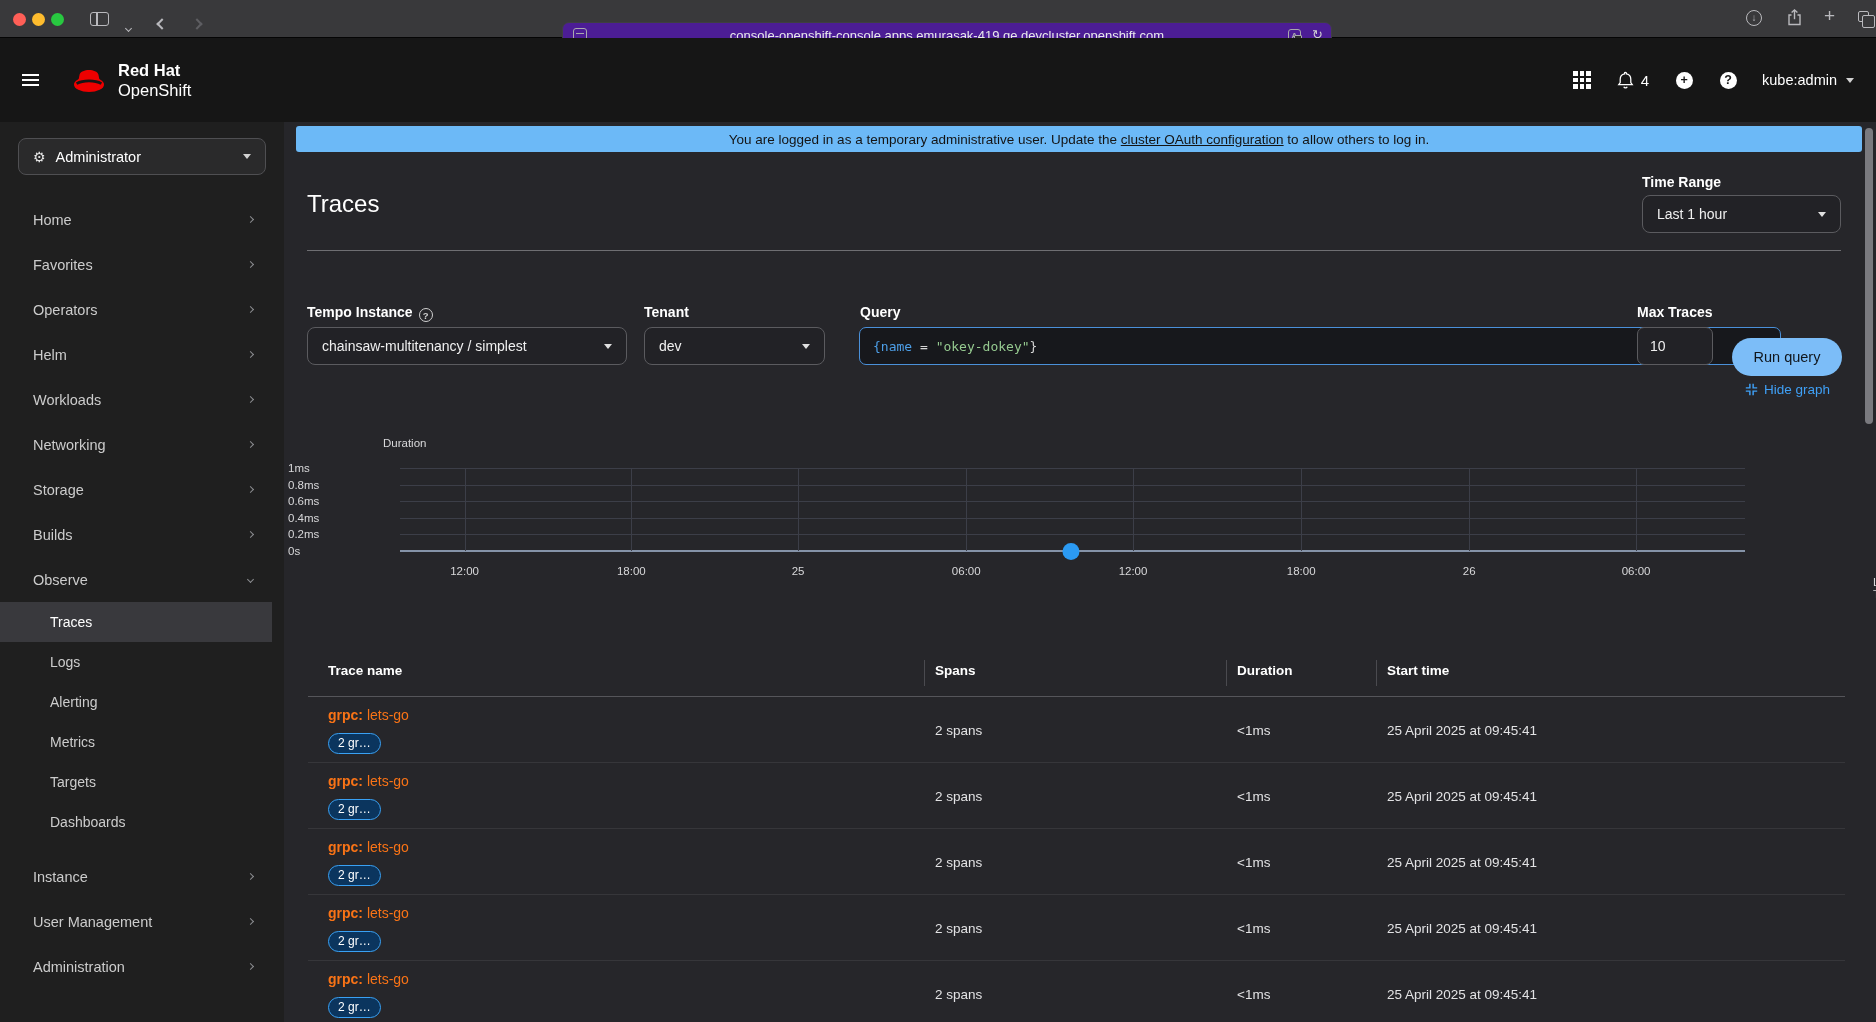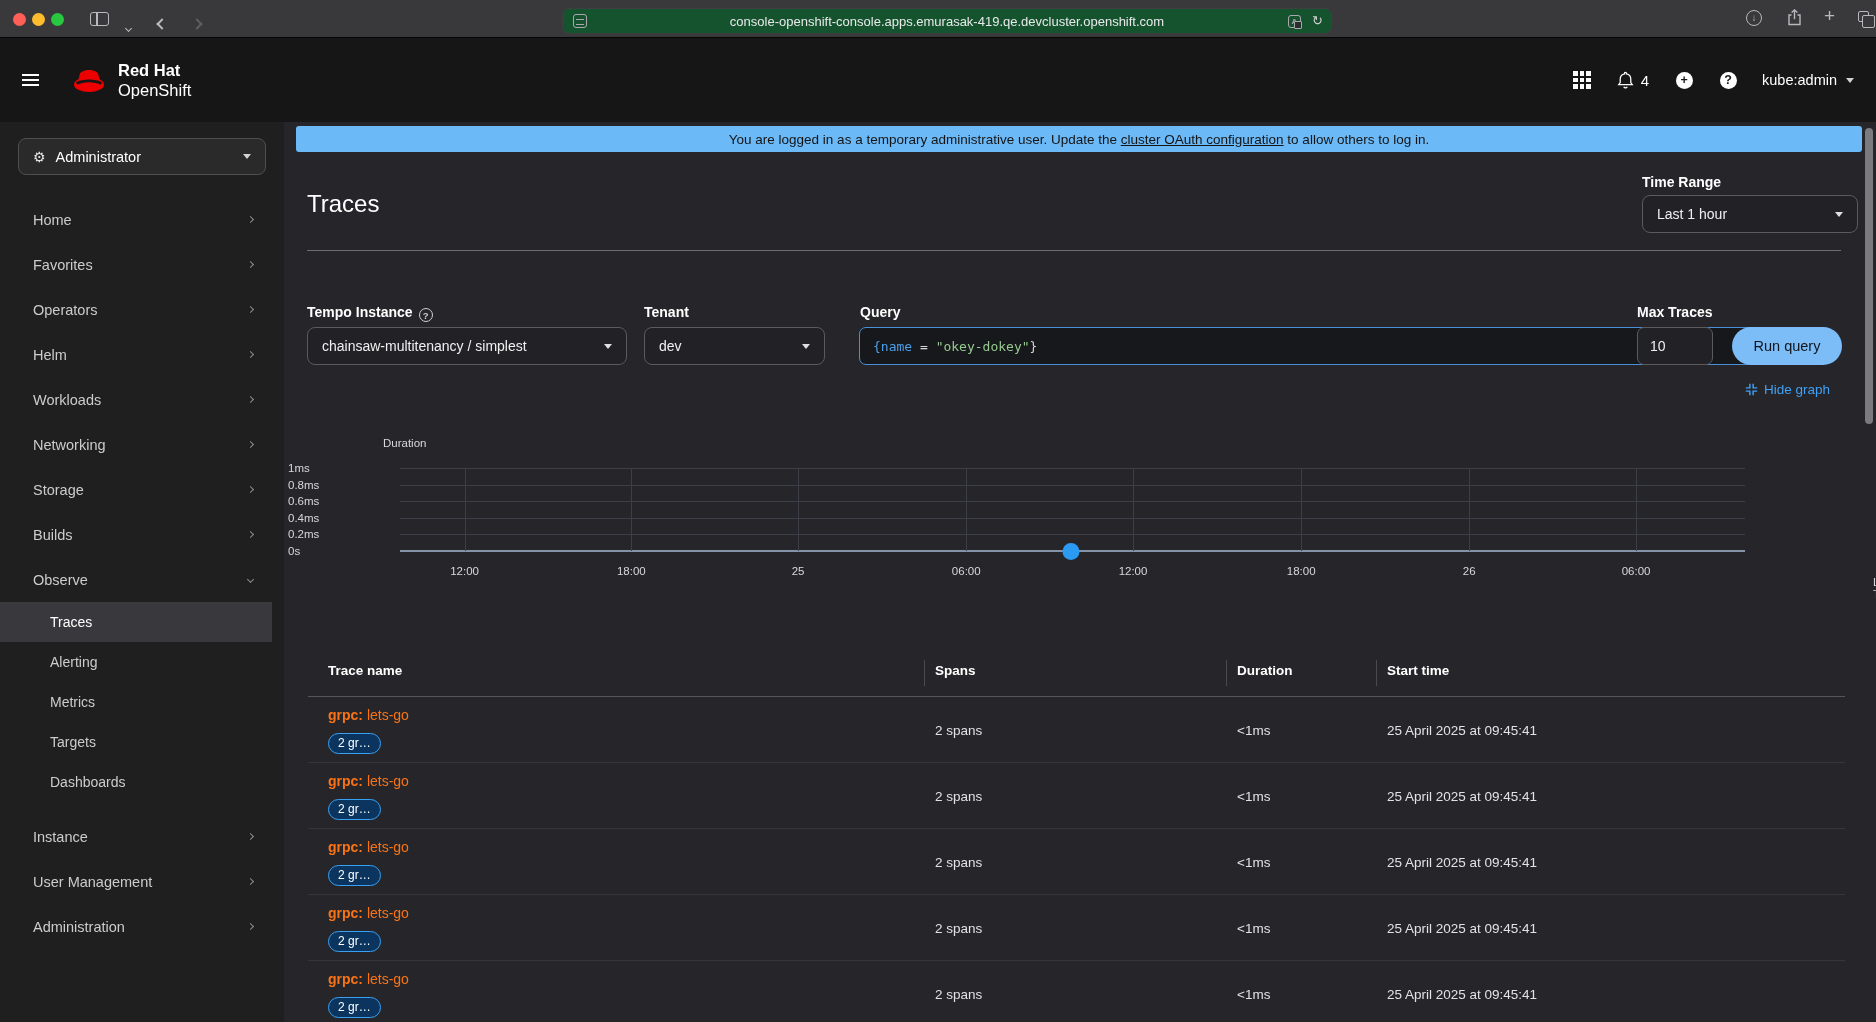--- a/index.html
+++ b/index.html
@@ -10,21 +10,21 @@
   .chrome { position:relative; height:38px; background:#39393b; border-bottom:1px solid #050505; }
   .tl { position:absolute; top:13px; width:13px; height:13px; border-radius:50%; }
   .tl.red{ left:13px; background:#ff5f57;} .tl.yel{ left:32px; background:#febc2e;} .tl.grn{ left:51px; background:#28c840;}
   .chrome-ic { position:absolute; color:#b9b9bd; }
   .panel-ic { top:12px; left:90px; width:19px; height:14px; border:1.6px solid #b9b9bd; border-radius:3px; }
   .panel-ic::after{ content:""; position:absolute; left:5px; top:0; bottom:0; width:1.6px; background:#b9b9bd; }
   .chev { display:inline-block; width:8px; height:8px; border-right:2px solid #b9b9bd; border-top:2px solid #b9b9bd; }
   .chev.down{ transform:rotate(135deg); } .chev.left{ transform:rotate(-135deg);} .chev.right{ transform:rotate(45deg);}
   .chev.small{ width:5px; height:5px; border-width:1.6px; }
   .chev.dim{ border-color:#5e5e62; }
-  .urlbar { position:absolute; left:562px; top:8px; width:770px; height:26px; background:#14532d;
+  .urlbar { position:absolute; left:562px; top:22px; width:770px; height:26px; background:#4c1d95;
     border:1px solid #3f3f42; border-radius:7px; display:flex; align-items:center; justify-content:center;
     color:#e9e9eb; font-size:13px; }
   .url-page-ic { position:absolute; left:10px; top:5px; width:14px; height:14px; border:1.4px solid #a9a9ad; border-radius:3px; }
   .url-page-ic::after { content:""; position:absolute; left:2px; right:2px; bottom:2px; height:4px;
     border-top:1.3px solid #a9a9ad; border-bottom:1.3px solid #a9a9ad; }
   .trans-ic { position:absolute; right:30px; top:6px; width:13px; height:13px; border:1.3px solid #a9a9ad;
     border-radius:3px; color:#a9a9ad; font-size:8px; font-weight:bold; text-align:center; line-height:11px; }
   .trans-ic::after{ content:""; position:absolute; right:-2px; bottom:-2px; width:6px; height:6px; background:#2c2c2e; border:1.3px solid #a9a9ad; border-radius:1px;}
   .reload-ic { position:absolute; right:8px; top:4px; font-size:13px; color:#cfcfd2; }
   .dl-ic { top:10px; left:1746px; width:16px; height:16px; border:1.5px solid #b9b9bd; border-radius:50%;
@@ -247,20 +247,23 @@
         </div>
         <div class="nav-item">
           <span>Observe</span>
           <span class="chev small down" style="border-color: rgb(139, 141, 144);"></span>
         </div>
         <div class="subnav">
           <div class="nav-item sel">
             <span>Traces</span>
           </div>
           <div class="nav-item">
+            <span>Logs</span>
+          </div>
+          <div class="nav-item">
             <span>Alerting</span>
           </div>
           <div class="nav-item">
             <span>Metrics</span>
           </div>
           <div class="nav-item">
             <span>Targets</span>
           </div>
           <div class="nav-item">
             <span>Dashboards</span>
@@ -285,21 +288,21 @@
 
     <div class="banner">
       <span>
         <span>You are logged in as a temporary administrative user. Update the </span><a>cluster OAuth configuration</a><span> to allow others to log in.</span>
       </span>
     </div>
 
     <div class="page-title">Traces</div>
 
     <div class="field-label" style="top:52px;left:1358px;">Time Range</div>
-    <div class="select" style="top:73px;left:1358px;width:216px;">
+    <div class="select" style="top:73px;left:1358px;width:199px;">
       <span>Last 1 hour</span>
       <span class="caret"></span>
     </div>
 
     <div class="divider"></div>
 
     <div class="field-label" style="top:182px;left:23px;">
       <span>Tempo Instance</span><span class="help-circ">?</span>
     </div>
     <div class="select" style="top:205px;left:23px;width:320px;">
@@ -316,21 +319,21 @@
     <div class="field-label" style="top:182px;left:576px;">Query</div>
     <div class="query-box" style="top:205px;left:575px;width:922px;" id="query-box">
         <span style="color: rgb(77, 159, 232); white-space: pre;">{name</span>
         <span style="color: rgb(214, 214, 214); white-space: pre;"> = </span>
         <span style="color: rgb(149, 201, 143); white-space: pre;">"okey-dokey"</span>
         <span style="color: rgb(214, 214, 214); white-space: pre;">}</span>
       </div>
 
     <div class="field-label" style="top:182px;left:1353px;">Max Traces</div>
     <input class="num-input" style="top: 205px; left: 1353px;" value="10">
-    <button class="run-btn" style="top:205px;left:1448px;">Run query</button>
+    <button class="run-btn" style="top:216px;left:1448px;">Run query</button>
 
     <div class="hide-graph">
       <svg width="13" height="13" viewBox="0 0 16 16">
         <g stroke="#3fa0f6" stroke-width="1.8" fill="none">
           <path d="M6 1v5H1"></path>
             <path d="M10 1v5h5"></path>
             <path d="M6 15v-5H1"></path>
             <path d="M10 15v-5h5"></path>
         </g>
       </svg>

